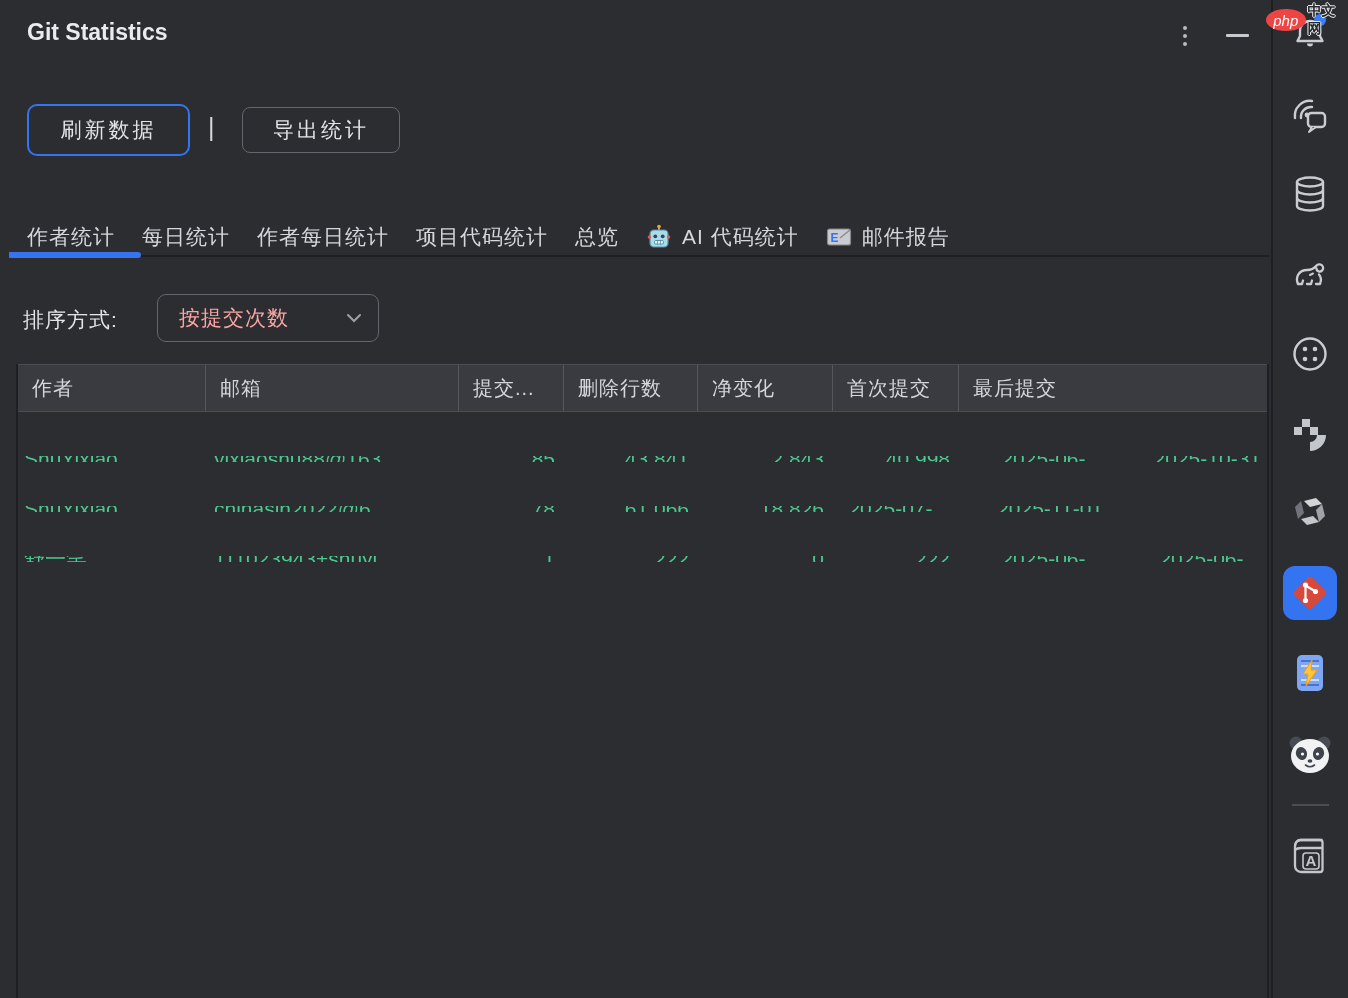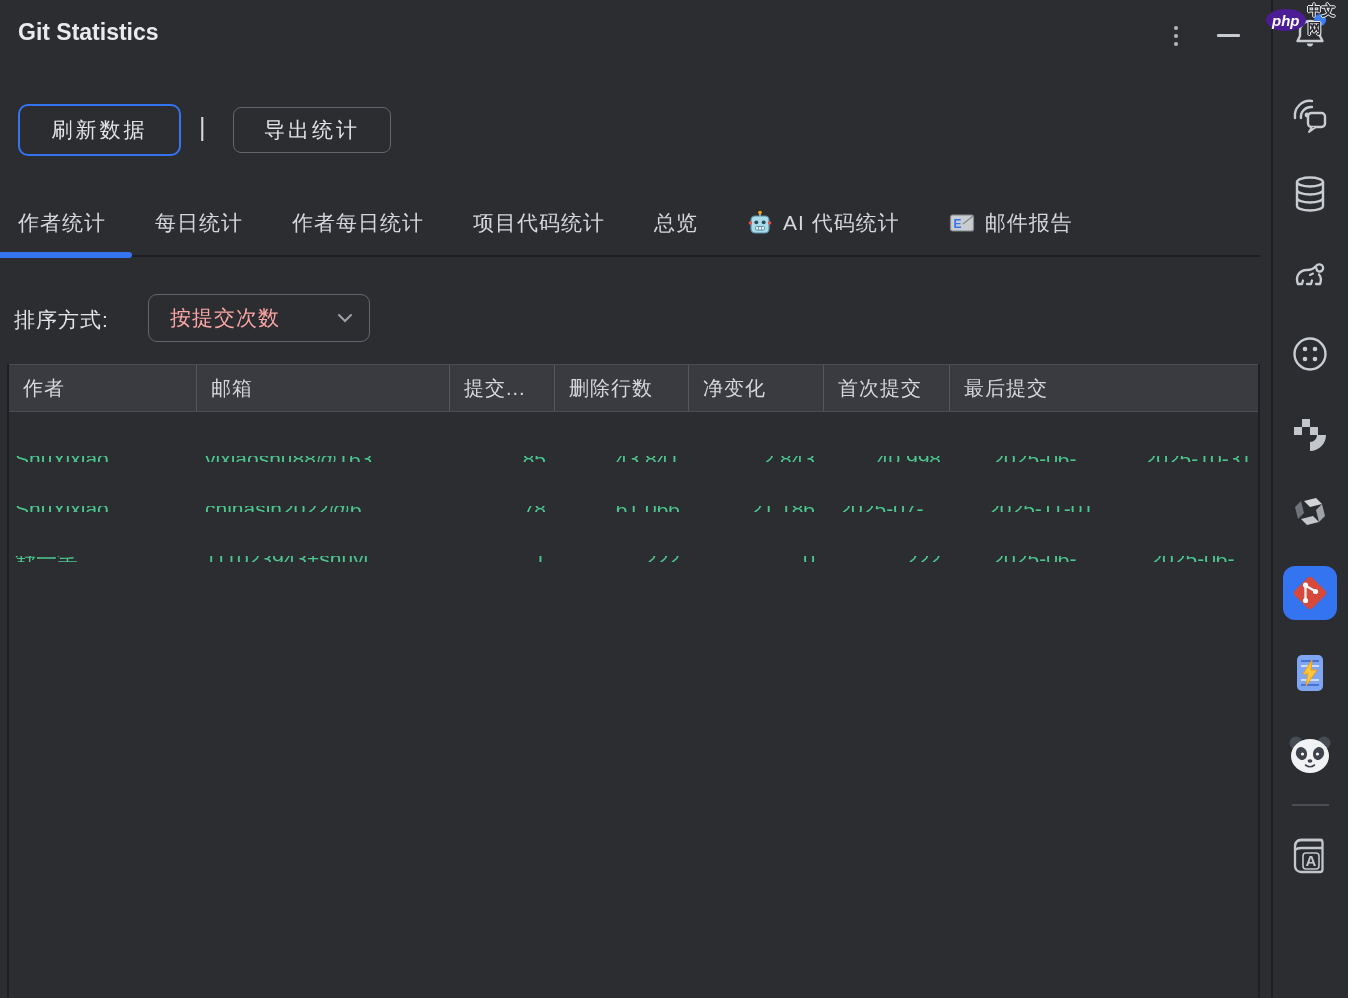--- a/index.html
+++ b/index.html
@@ -4,38 +4,38 @@
 <style>
   * { box-sizing: border-box; margin: 0; padding: 0; }
   html,body { width:1348px; height:998px; }
   body {
     background:#2B2D30;
     font-family:"Liberation Sans","DejaVu Sans",sans-serif;
     color:#DFE1E5;
     overflow:hidden;
     position:relative;
   }
-  .main { position:absolute; left:0; top:0; width:1271px; height:998px; }
+  .main { position:absolute; left:9px; top:0; width:1271px; height:998px; }
 
   .page-title { position:absolute; left:18px; top:19px; font-size:23px; font-weight:700; color:#EAEBED; }
 
   .kebab { position:absolute; left:1164px; top:22px; width:24px; height:28px;
            display:flex; flex-direction:column; align-items:center; justify-content:center; gap:4px; cursor:pointer; }
   .kebab i { width:4px; height:4px; border-radius:50%; background:#B7BAC0; }
   .minimize { position:absolute; left:1212px; top:22px; width:32px; height:26px; display:flex; align-items:center; justify-content:center; cursor:pointer; }
   .minimize i { display:block; width:23px; height:3px; background:#C7CACF; border-radius:1px; }
 
   .btn { position:absolute; display:flex; align-items:center; justify-content:center;
          background:transparent; color:#E2E4E8; font-size:21px; letter-spacing:3px; cursor:pointer; }
   .btn-refresh { left:18px; top:104px; width:163px; height:52px; border:2.5px solid #3574F0; border-radius:10px; }
   .btn-export  { left:233px; top:107px; width:158px; height:46px; border:1.5px solid #63666C; border-radius:8px; }
   .toolbar-divider { position:absolute; left:199px; top:113px; font-size:25px; color:#D5D7DC; }
 
   .tabbar { position:absolute; left:0; top:195px; width:1260px; height:68px; }
-  .tabs { display:flex; gap:49px; margin-left:18px; align-items:center; height:56px; }
+  .tabs { display:flex; gap:27px; margin-left:18px; align-items:flex-end; height:56px; }
   .tab { display:flex; align-items:center; gap:10px; font-size:21px; letter-spacing:1px; color:#D5D7DC; cursor:pointer; white-space:nowrap; }
   .tab-ico { display:inline-flex; width:26px; height:26px; }
   .tab-hairline { position:absolute; left:0; top:60px; width:1260px; height:2px; background:#1E1F22; }
   .tab-underline { position:absolute; left:0; top:57px; width:132px; height:6px; background:#3574F0; border-radius:0 3px 3px 0; }
 
   .sort-label { position:absolute; left:14px; top:306px; font-size:21px; color:#E2E4E8; letter-spacing:1px; }
   .sort-select { position:absolute; left:148px; top:294px; width:222px; height:48px;
                  border:1.5px solid #63666C; border-radius:9px; display:flex; align-items:center;
                  padding:0 16px 0 21px; cursor:pointer; }
   .sort-select span { font-size:21px; letter-spacing:1px; color:#fca5a5; flex:1; }
@@ -54,21 +54,21 @@
   .tbody .c2,.tbody .c3,.tbody .c4,.tbody .c5,.tbody .c6,.tbody .c7 { justify-content:flex-end; padding-right:8px; }
 
   .side-sep { position:absolute; left:1271px; top:0; width:2px; height:998px; background:#1E1F22; }
   .sidebar { position:absolute; left:1273px; top:0; width:75px; height:998px; }
   .sicon { position:absolute; left:15px; width:44px; height:44px; display:flex; align-items:center; justify-content:center; cursor:pointer; }
   .sicon svg { display:block; }
   .git-active { left:10px; width:54px; height:54px; background:#3574F0; border-radius:12px; }
   .side-divider { position:absolute; left:19px; top:804px; width:37px; height:2px; background:#4A4D52; }
 
   .watermark { position:absolute; left:1266px; top:2px; display:flex; align-items:center; gap:2px; z-index:50; }
-  .wm-php { background:#4c1d95; color:#fff; font-style:italic; font-weight:700; font-size:15px;
+  .wm-php { background:#ef4444; color:#fff; font-style:italic; font-weight:400; font-size:15px;
             width:41px; height:22px; border-radius:50%; display:flex; align-items:center; justify-content:center; }
   .wm-cn { font-size:14px; font-weight:700; color:#26282C;
            text-shadow:-1px 0 #E8E9EB, 1px 0 #E8E9EB, 0 -1px #E8E9EB, 0 1px #E8E9EB; letter-spacing:0; }
 </style>
 </head>
 <body>
 
 <div class="main">
 
   <div class="page-title">Git Statistics</div>
@@ -162,21 +162,21 @@
         <div class="cell c4">2,843</div>
         <div class="cell c5">40,998</div>
         <div class="cell c6">2025-06-...</div>
         <div class="cell c7">2025-10-31</div>
       </div>
       <div class="trow">
         <div class="cell c0">ShuYixiao</div>
         <div class="cell c1">chinasjh2022@6...</div>
         <div class="cell c2">78</div>
         <div class="cell c3">61,066</div>
-        <div class="cell c4">21,186</div>
+        <div class="cell c4">18,826</div>
         <div class="cell c6">2025-07-...</div>
         <div class="cell c7">2025-11-01</div>
       </div>
       <div class="trow">
         <div class="cell c0">舒一笑</div>
         <div class="cell c1">111023943+shuyi...</div>
         <div class="cell c2">1</div>
         <div class="cell c3">222</div>
         <div class="cell c4">0</div>
         <div class="cell c5">222</div>

